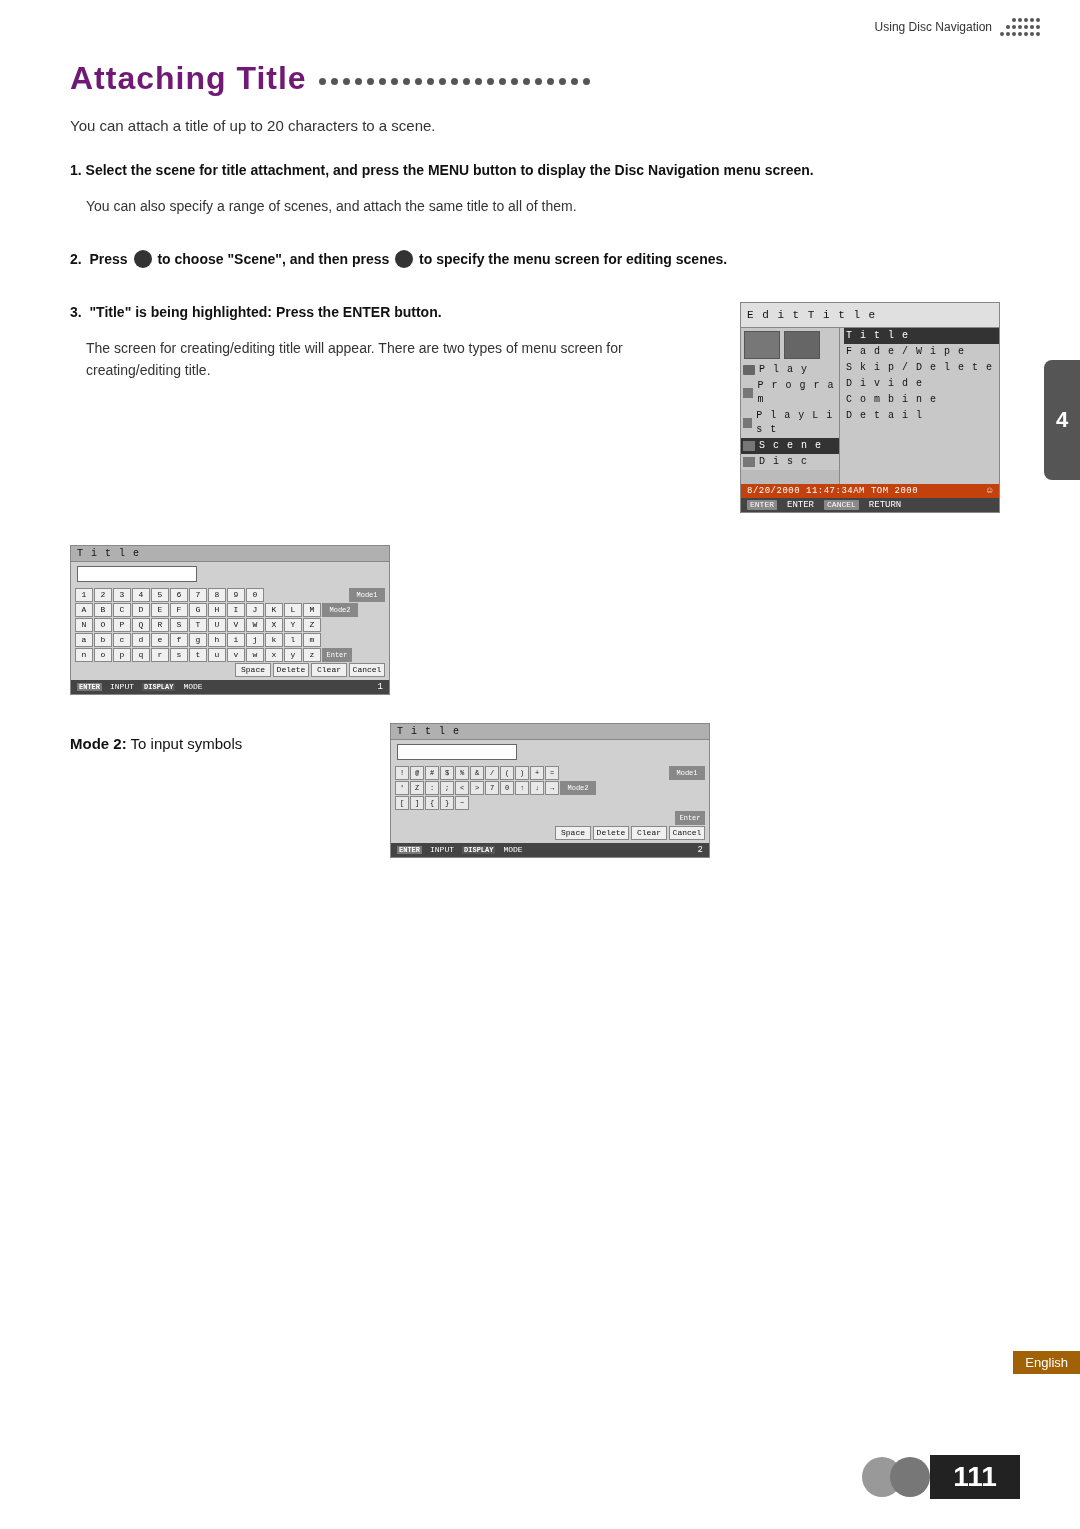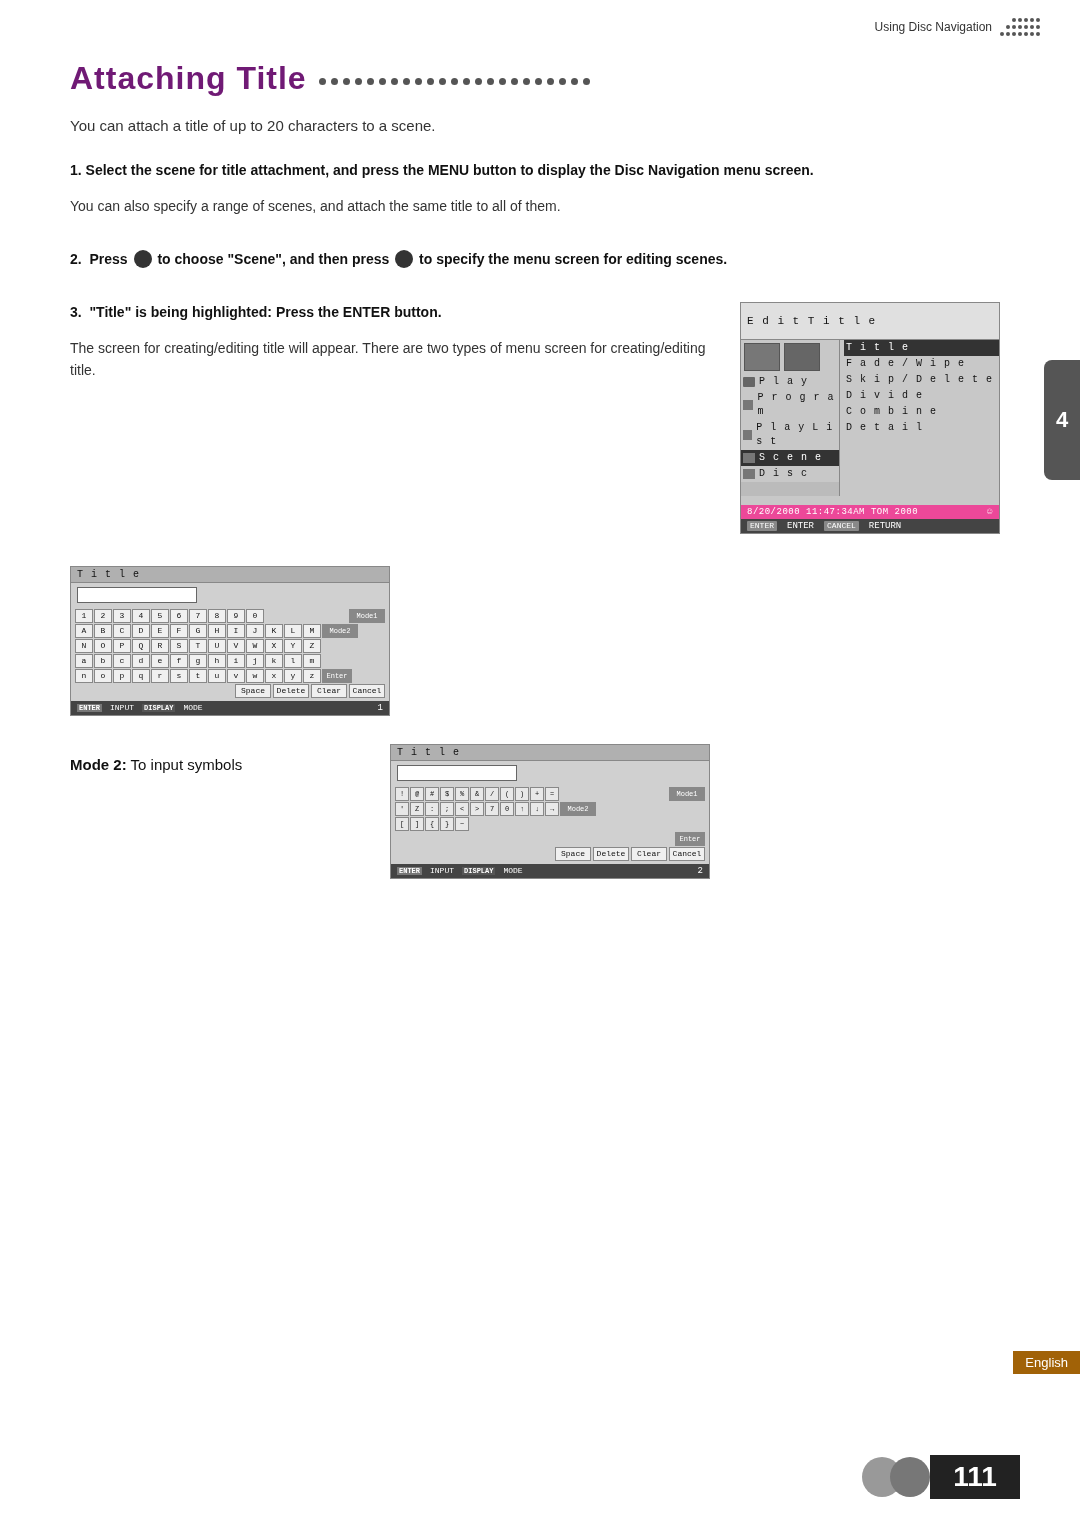--- a/index.html
+++ b/index.html
@@ -119,21 +119,21 @@
       font-weight: bold;
       color: #111;
       line-height: 1.5;
       margin-bottom: 14px;
     }
 
     .step-body {
       font-size: 14px;
       color: #333;
       line-height: 1.6;
-      margin-left: 0;
+      margin-left: 16px;
     }
 
     
     .icon-circle {
       display: inline-block;
       width: 18px;
       height: 18px;
       border-radius: 50%;
       background: #333;
       vertical-align: middle;
@@ -164,21 +164,21 @@
       background: #c8c8c8;
       font-family: 'Courier New', monospace;
       font-size: 11px;
       color: #111;
       padding: 0;
       overflow: hidden;
     }
 
     .screenshot-titlebar {
       background: #e0e0e0;
-      padding: 12px 6px;
+      padding: 6px 6px;
       font-size: 11px;
       border-bottom: 1px solid #888;
       letter-spacing: 1px;
     }
 
     .screenshot-row {
       display: flex;
       align-items: center;
       padding: 1px 2px;
       font-size: 10px;
@@ -236,28 +236,27 @@
 
     .thumb-small2 {
       width: 36px;
       height: 28px;
       background: #666;
       border: 1px solid #555;
       flex-shrink: 0;
     }
 
     .screenshot-statusbar {
-      background: #ec4899;
+      background: #c2410c;
       color: #fff;
       font-size: 9px;
       padding: 2px 6px;
       display: flex;
       justify-content: space-between;
       letter-spacing: 0.5px;
-      margin-top: 9px;
     }
 
     .screenshot-enterbar {
       background: #444;
       color: #fff;
       font-size: 9px;
       padding: 2px 6px;
       display: flex;
       gap: 10px;
     }

